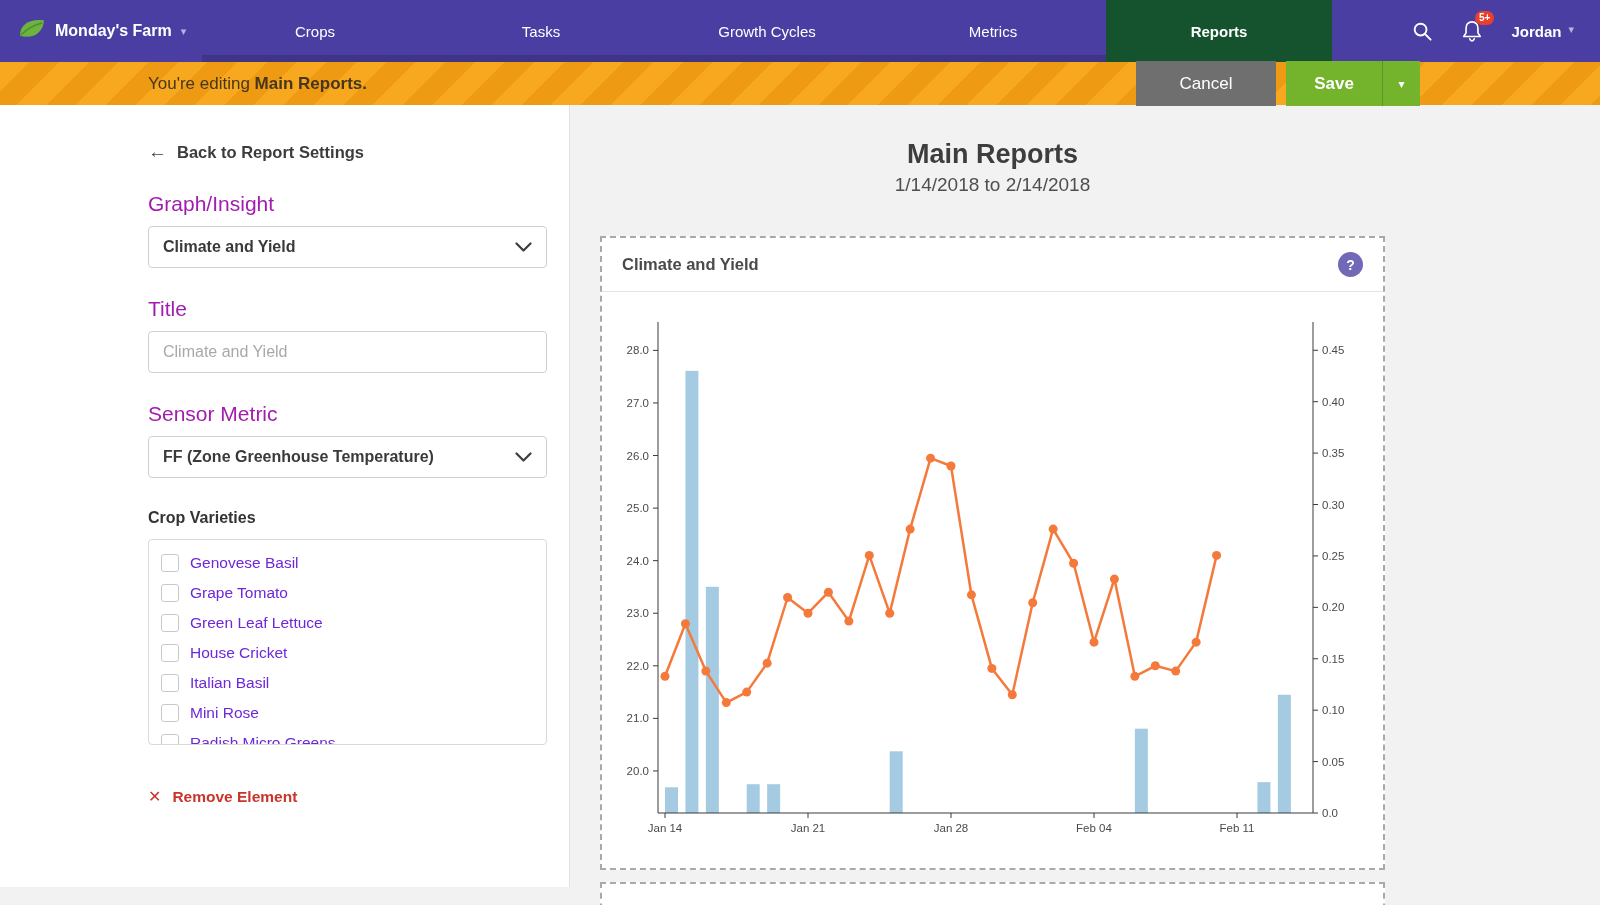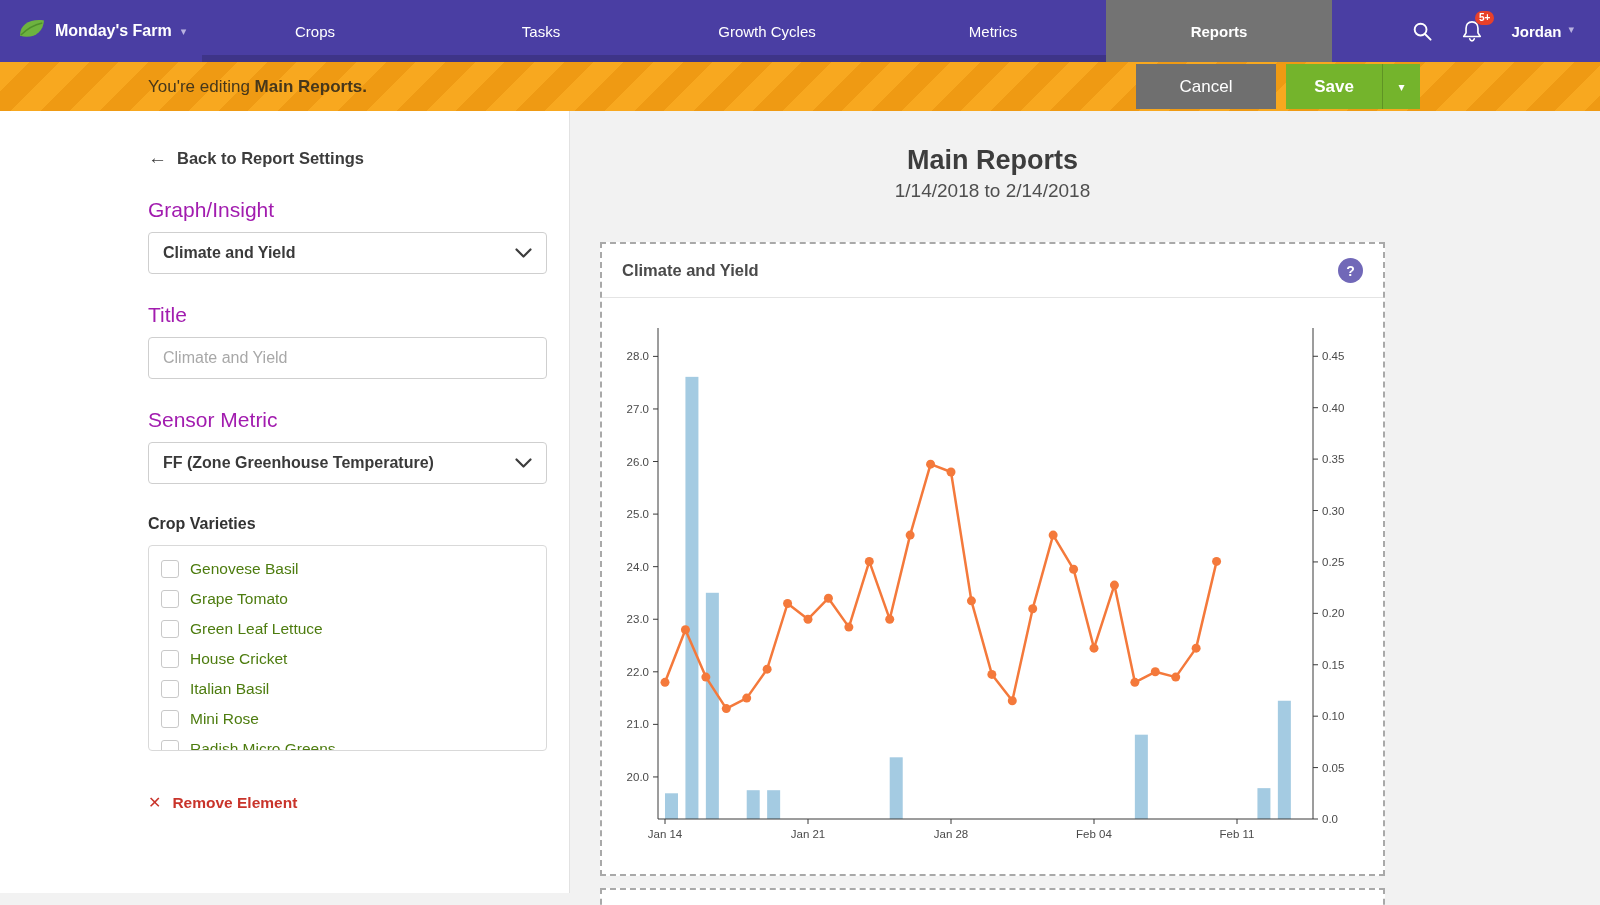--- a/index.html
+++ b/index.html
@@ -32,21 +32,21 @@
   .tab {
     width: 226px;
     display: flex;
     align-items: center;
     justify-content: center;
     font-size: 15px;
     font-weight: 500;
     cursor: pointer;
     box-shadow: inset 0 -7px 0 rgba(0,0,0,0.16);
   }
-  .tab.active { background: #737373; box-shadow: none; font-weight: 600; }
+  .tab.active { background: #14532d; box-shadow: none; font-weight: 600; }
   .nav-right {
     margin-left: auto;
     display: flex;
     align-items: center;
     gap: 28px;
     padding-right: 26px;
   }
   .icon-btn { position: relative; display: flex; align-items: center; cursor: pointer; }
   .badge {
     position: absolute;
@@ -57,21 +57,21 @@
     font-weight: bold;
     padding: 2px 4px;
     border-radius: 9px;
     line-height: 1;
   }
   .user-menu { display: flex; align-items: flex-start; gap: 7px; cursor: pointer; }
   .user-name { font-size: 15px; font-weight: bold; }
 
   
   .banner {
-    height: 49px;
+    height: 43px;
     background: repeating-linear-gradient(135deg, #f8a81f 0px, #f8a81f 21px, #ef9a13 21px, #ef9a13 42px);
     display: flex;
     align-items: center;
   }
   .banner-message { margin-left: 148px; font-size: 17px; color: #46371b; font-weight: 500; }
   .banner-message b { font-weight: 800; }
   .banner-actions { margin-left: auto; margin-right: 180px; display: flex; gap: 10px; align-items: center; }
   .btn-cancel {
     width: 140px; height: 45px;
     background: #6f6f6f; color: #fff;
@@ -131,21 +131,21 @@
   .cv-heading { margin-top: 31px; font-size: 16px; font-weight: bold; color: #333; }
   .cv-list {
     margin-top: 12px;
     border: 1px solid #d9d9d9;
     border-radius: 4px;
     height: 206px;
     overflow: hidden;
     padding: 8px 12px;
     background: #fff;
   }
-  .cv-row { display: flex; align-items: center; gap: 11px; padding: 5px 0; height: 30px; font-size: 15.5px; color: #4d7c0f; cursor: pointer; }
+  .cv-row { display: flex; align-items: center; gap: 11px; padding: 5px 0; height: 30px; font-size: 15.5px; color: #6d28d9; cursor: pointer; }
   .cb { width: 18px; height: 18px; border: 1px solid #c9c9c9; border-radius: 3px; background: #fff; flex: 0 0 auto; }
   .remove-link { margin-top: 42px; display: flex; align-items: center; gap: 11px; color: #c9342b; font-size: 15.5px; font-weight: 600; cursor: pointer; }
   .remove-x { font-size: 16px; font-weight: bold; }
 
   
   .main { flex: 1; padding-left: 30px; }
   .report-col { width: 785px; }
   .report-title { margin-top: 34px; text-align: center; font-size: 27px; font-weight: bold; color: #3d3d3d; }
   .report-range { margin-top: 4px; text-align: center; font-size: 19px; font-weight: 500; color: #4f4f4f; }
   .card {

